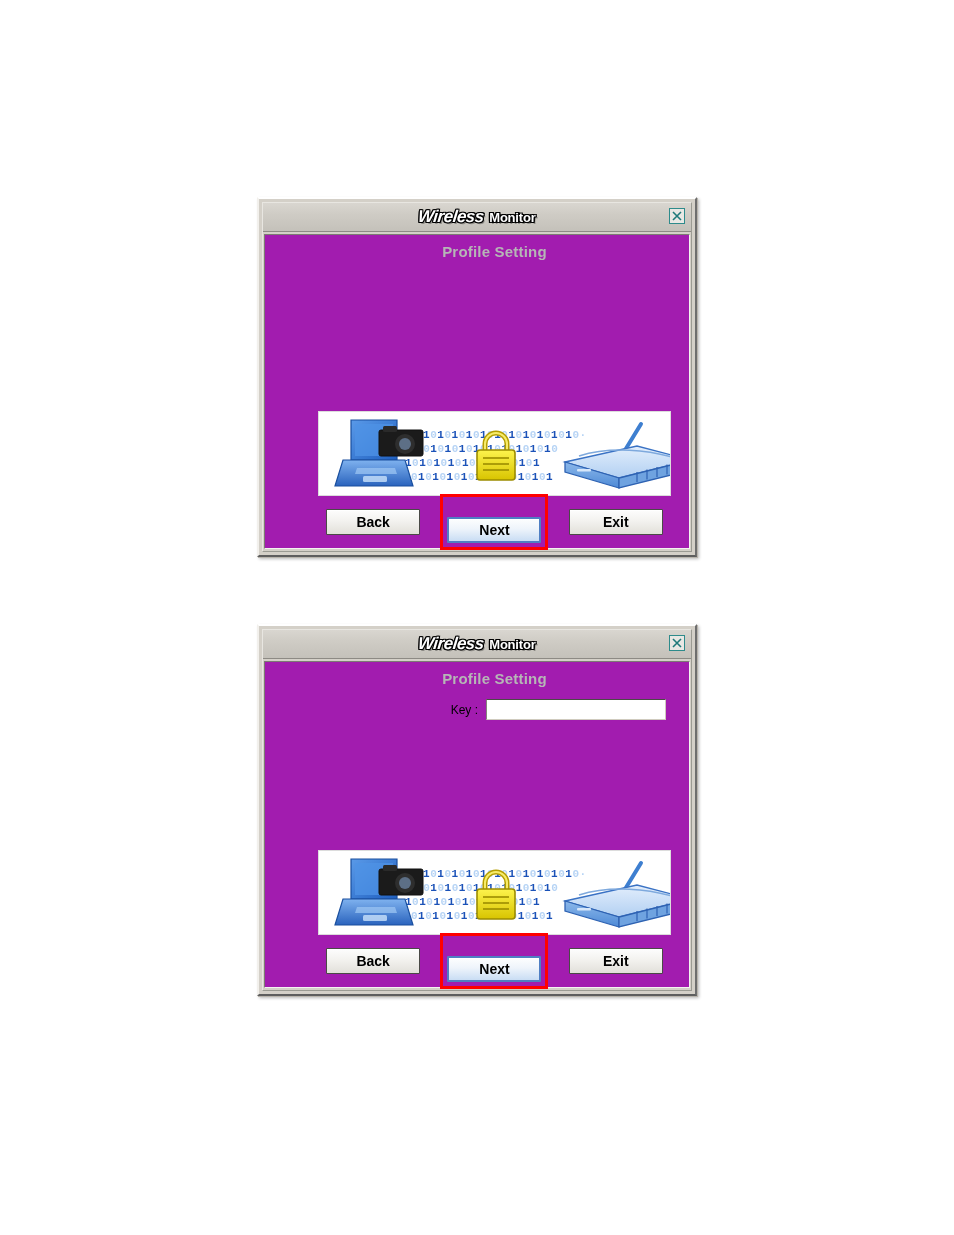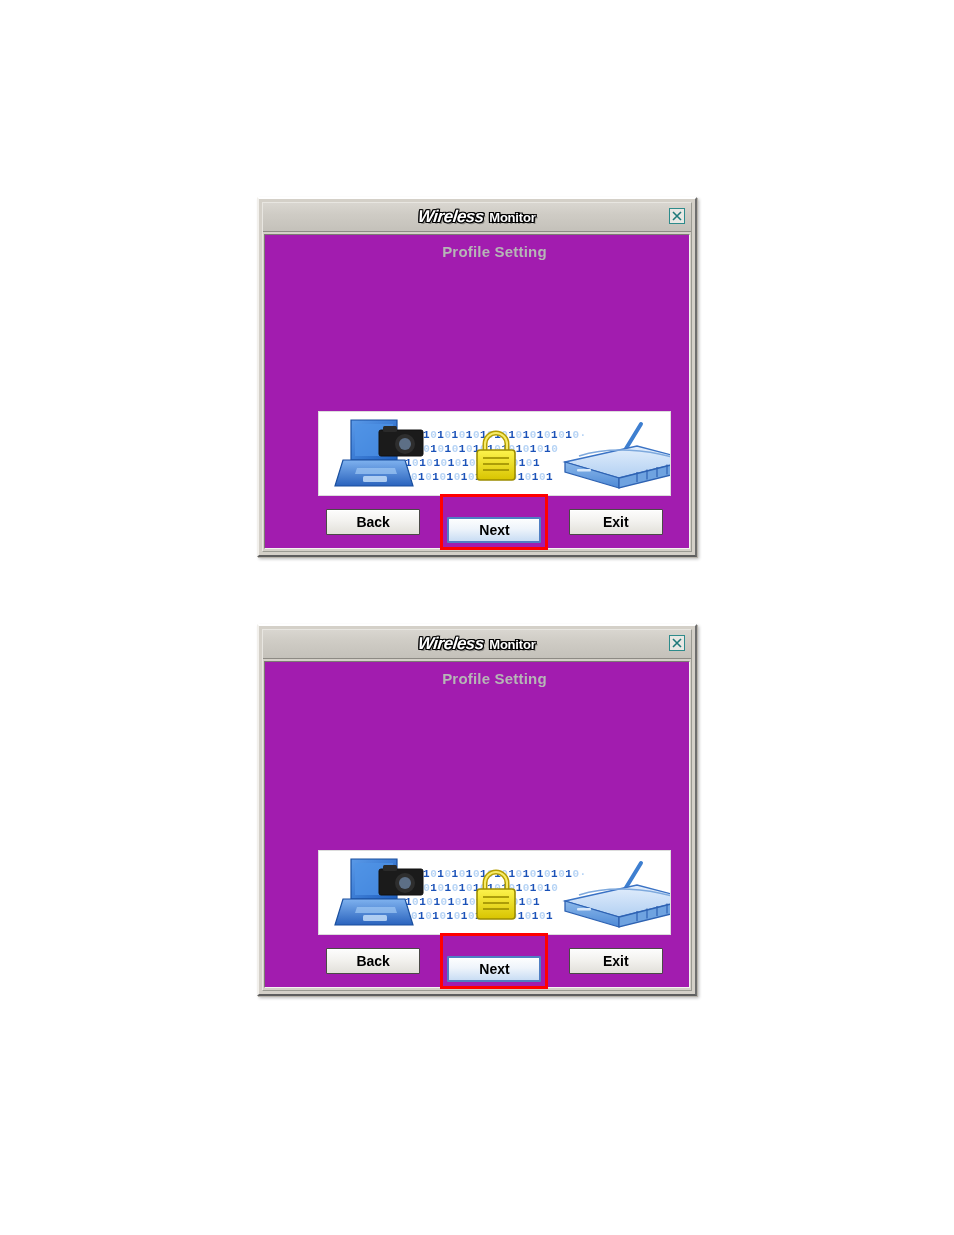--- a/index.html
+++ b/index.html
@@ -382,20 +382,26 @@
         <div class="close-btn">
           <svg width="12" height="12" viewBox="0 0 12 12">
             <path d="M2 2 L10 10 M10 2 L2 10" stroke="#1f7a7a" stroke-width="1.6" fill="none"></path>
           </svg>
         </div>
       </div>
 
       <div class="client">
         <div class="section-title">Profile Setting</div>
 
+        <div class="form">
+          <div class="row">
+            <div class="row-label">Key :</div>
+            <input class="textinput" type="text" value="" style="">
+          </div>
+        </div>
 
         <div class="illus-wrap">
           <svg width="396" height="83" viewBox="0 0 396 83">
             <defs>
               <linearGradient id="lapScr2" x1="0" y1="0" x2="1" y2="1">
                 <stop offset="0" stop-color="#5a9ae8"></stop>
                   <stop offset="1" stop-color="#1f5fc0"></stop>
               </linearGradient>
               <linearGradient id="lapBase2" x1="0" y1="0" x2="0" y2="1">
                 <stop offset="0" stop-color="#7fb2ef"></stop>

